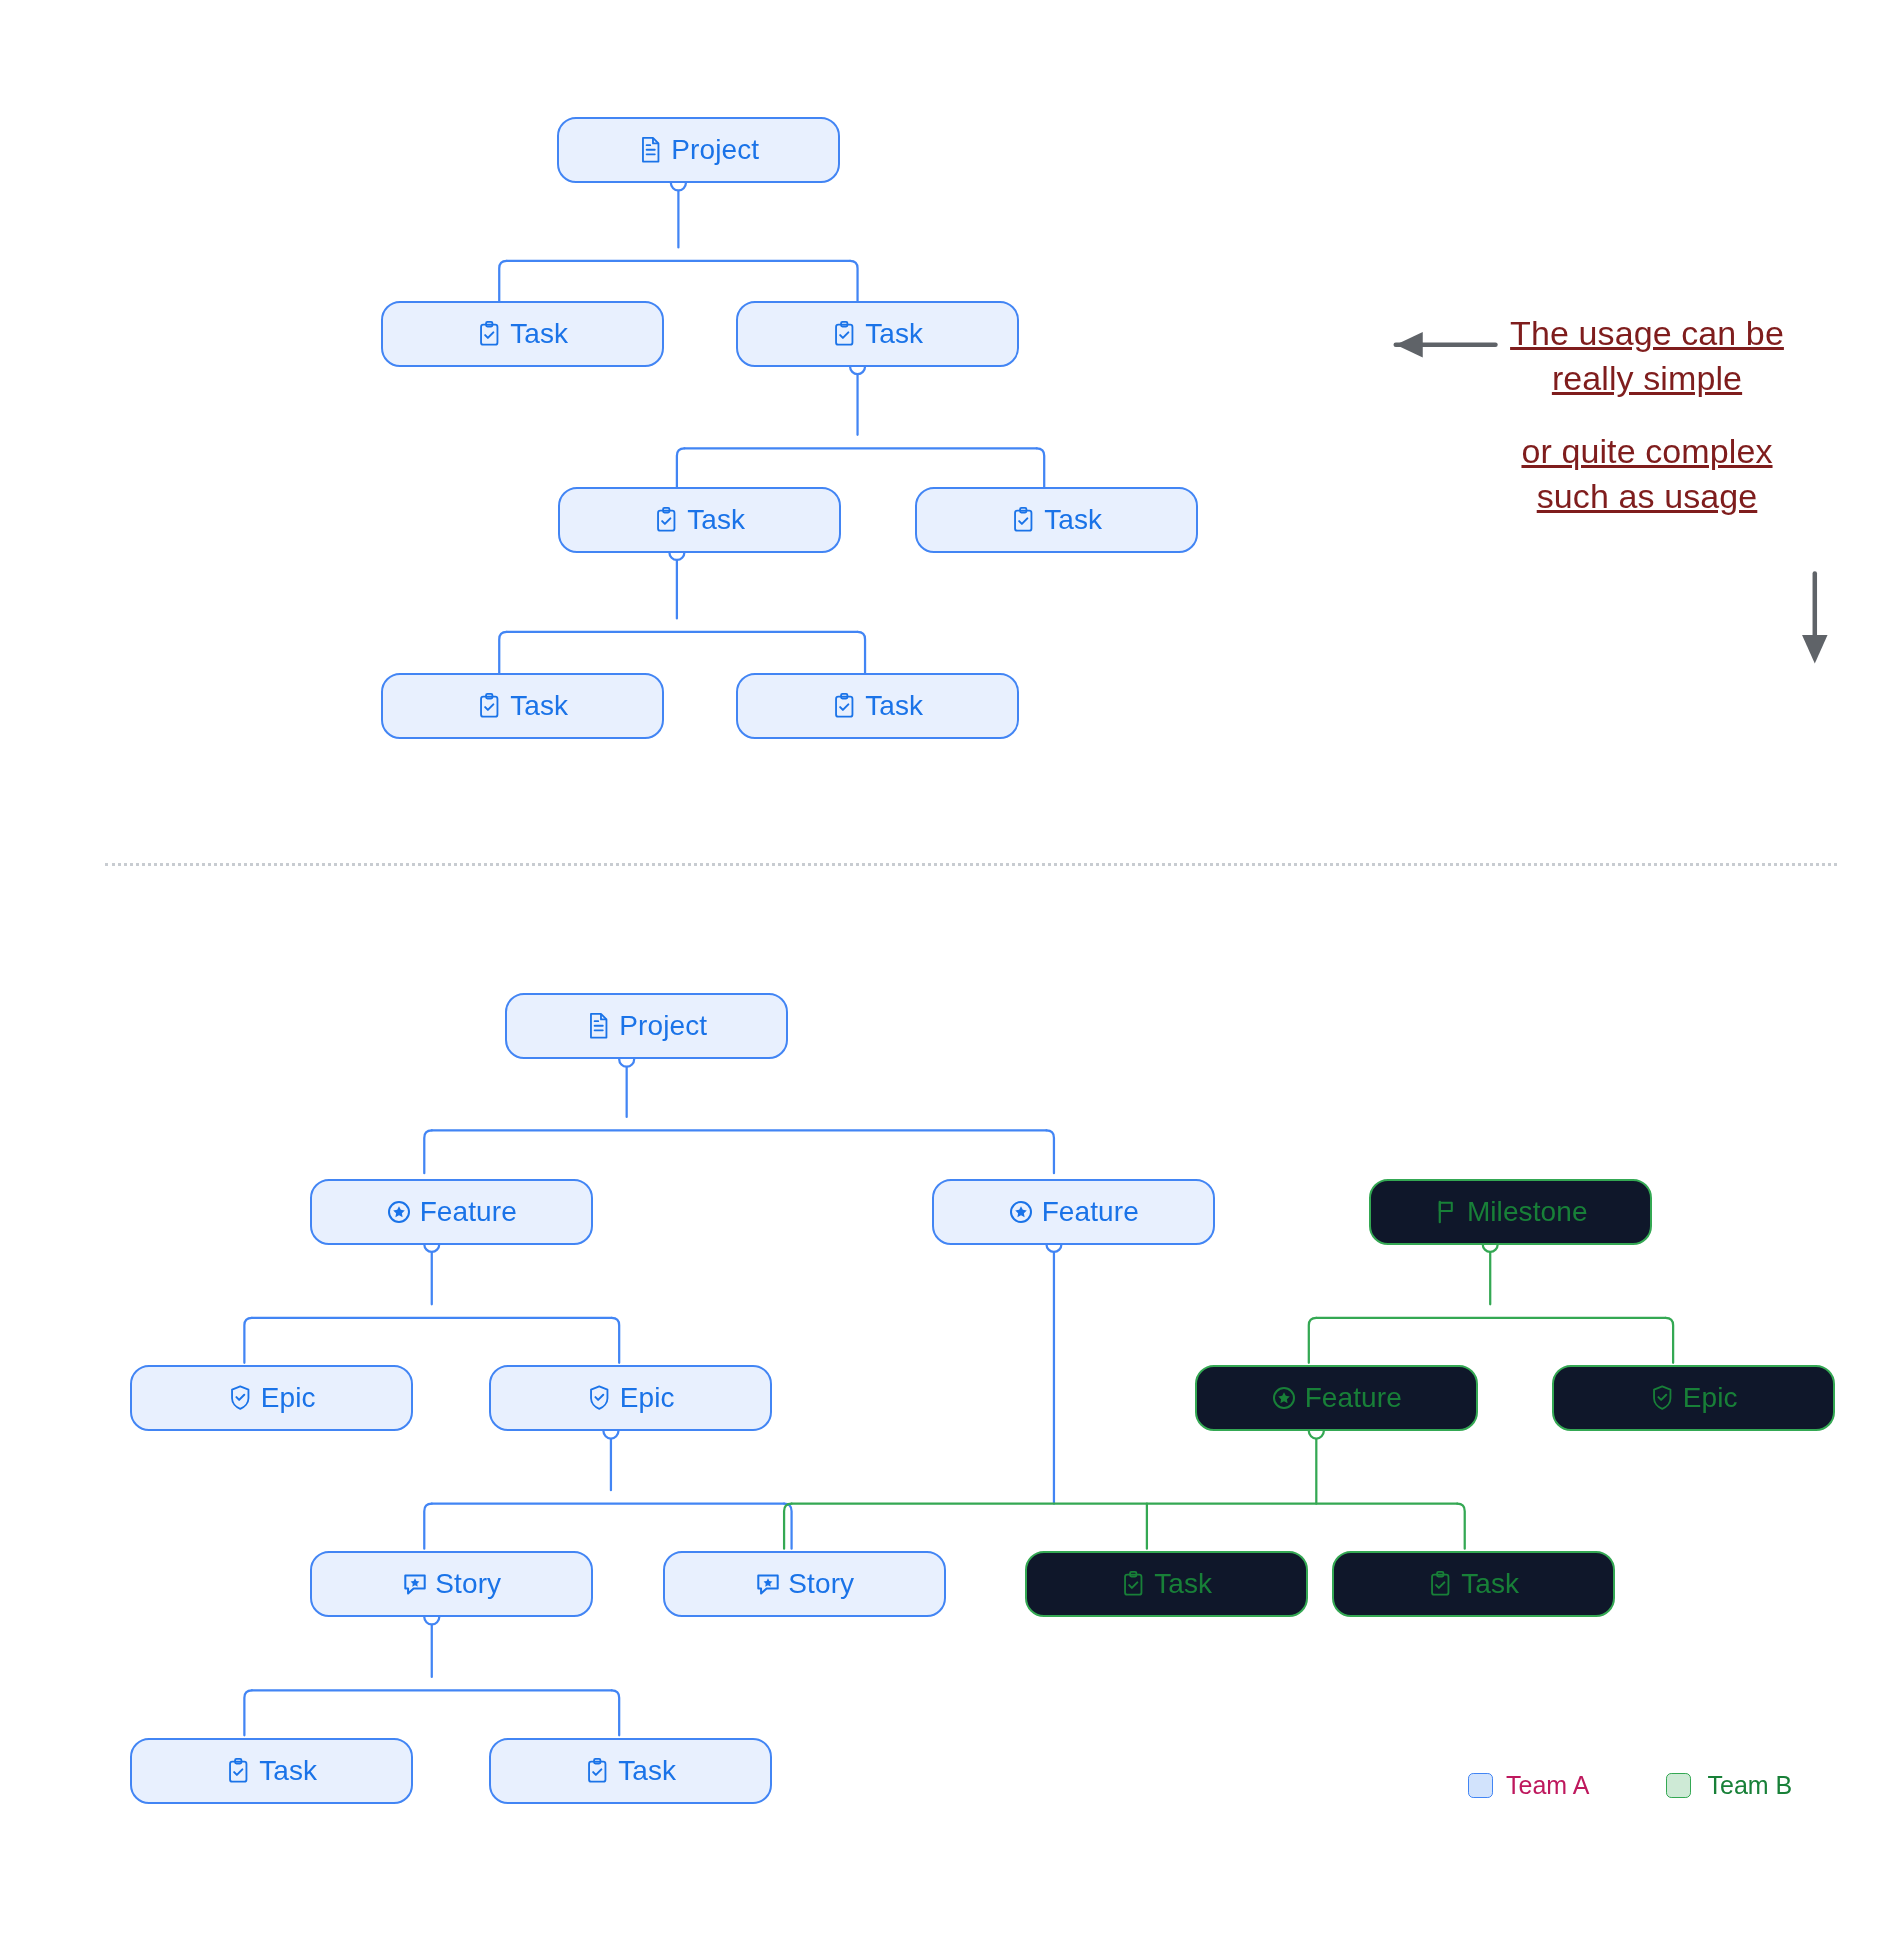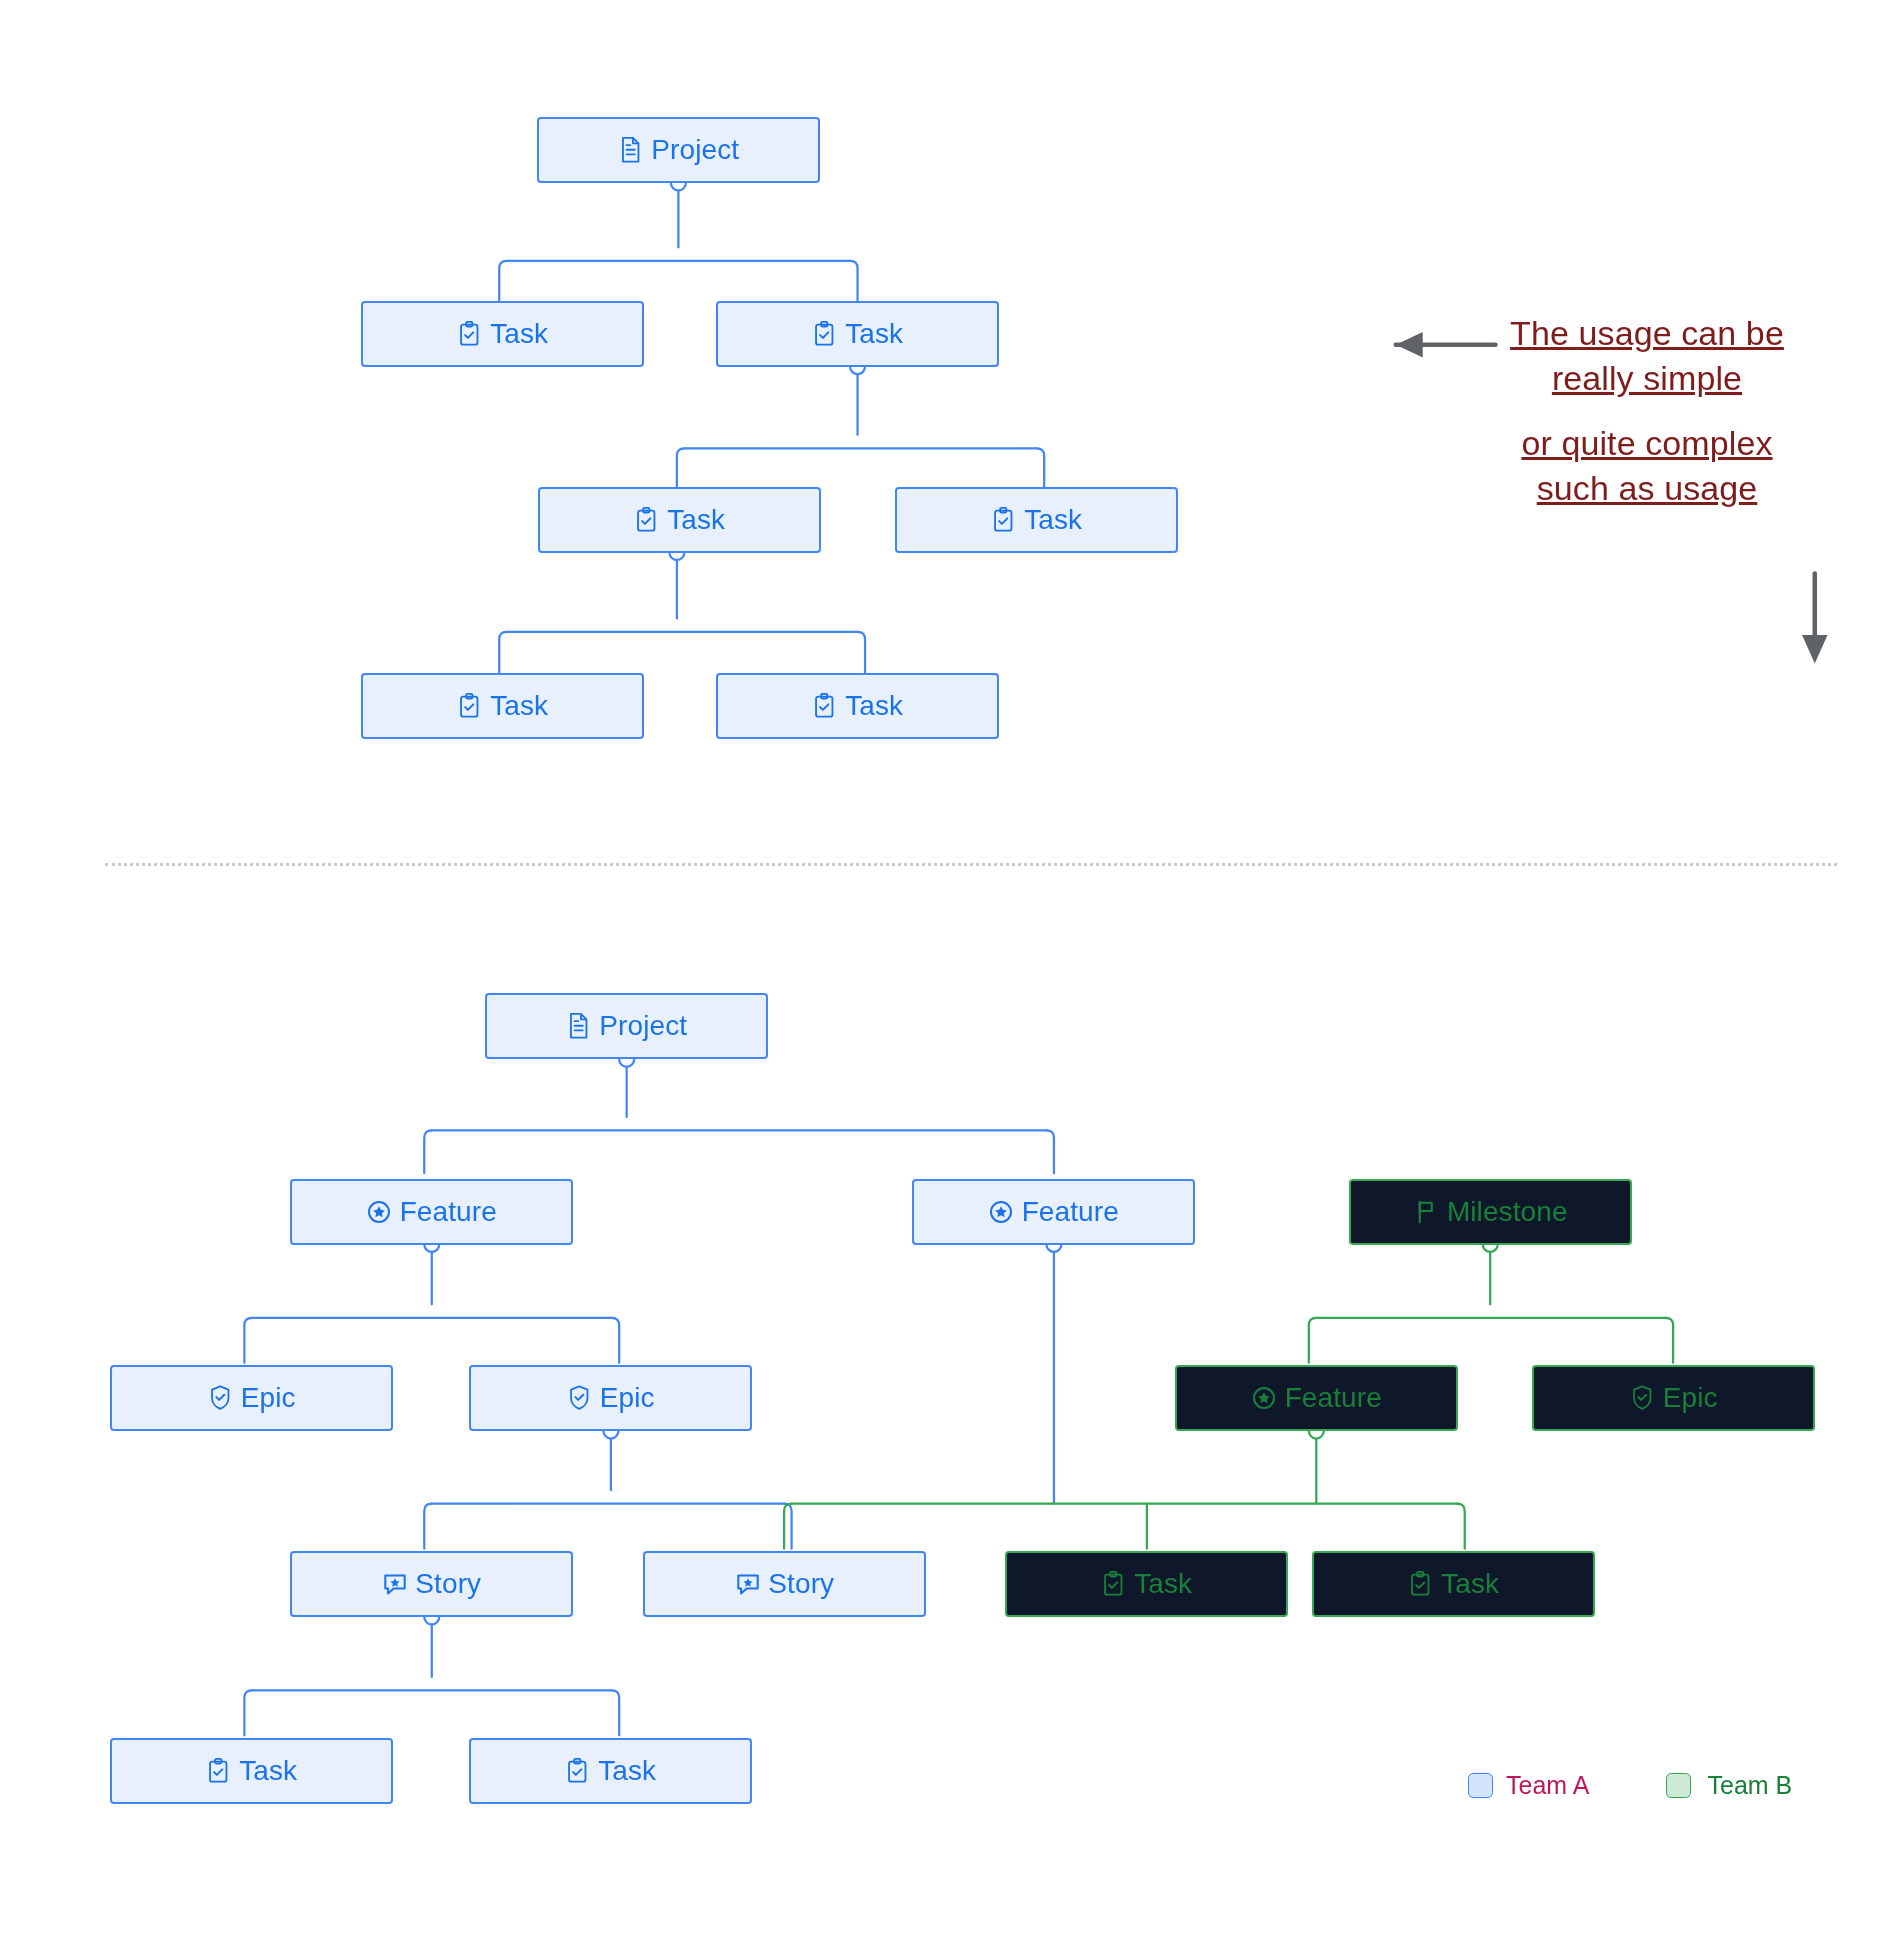--- a/index.html
+++ b/index.html
@@ -2,32 +2,32 @@
 <html style="font-size:12px"><head>
 <meta charset="utf-8">
 <style>
   html,body{margin:0;padding:0;background:#ffffff;}
   body{width:1898px;height:1955px;position:relative;overflow:hidden;
        font-family:"Liberation Sans","DejaVu Sans",sans-serif;}
   .canvas{position:absolute;inset:0;}
   svg.links{position:absolute;left:0;top:0;width:1898px;height:1955px;overflow:visible;pointer-events:none;}
 
   .node{position:absolute;display:flex;align-items:center;justify-content:center;
-        gap:8px;border-radius:4px;border-width:2.2px;border-style:solid;
+        gap:8px;border-radius:19px;border-width:2.2px;border-style:solid;
         box-sizing:border-box;font-size:28px;font-weight:400;letter-spacing:0.1px;
-        white-space:nowrap;}
+        white-space:nowrap;margin-left:20px;}
   .node .ico{display:inline-flex;align-items:center;justify-content:center;
              width:25.5px;height:25.5px;flex:0 0 25.5px;}
   .node .ico svg{display:block;}
   .node.blue{background:#e8f0fe;border-color:#4285f4;color:#1a73e8;}
   .node.green{background:#0f172a;border-color:#34a853;color:#188038;}
 
   .annot{position:absolute;color:#7f1d1d;font-size:34px;line-height:1.32;
          text-align:center;letter-spacing:0.1px;text-decoration:underline;}
-  .annot .p2{margin-top:20px;}
+  .annot .p2{margin-top:28px;}
 
   .legend{position:absolute;display:flex;align-items:center;gap:13.5px;font-size:25px;}
   .legend .swatch{width:22.5px;height:22.5px;border-radius:5.2px;border-width:1.5px;border-style:solid;}
   .legend.a{color:#be185d;}
   .legend.a .swatch{background:#d2e3fc;border-color:#4285f4;}
   .legend.b{color:#188038;}
   .legend.b .swatch{background:#ceead6;border-color:#34a853;}
 
   .divider{position:absolute;height:0;border-top:3px dotted #c8ccd1;}
 </style>

